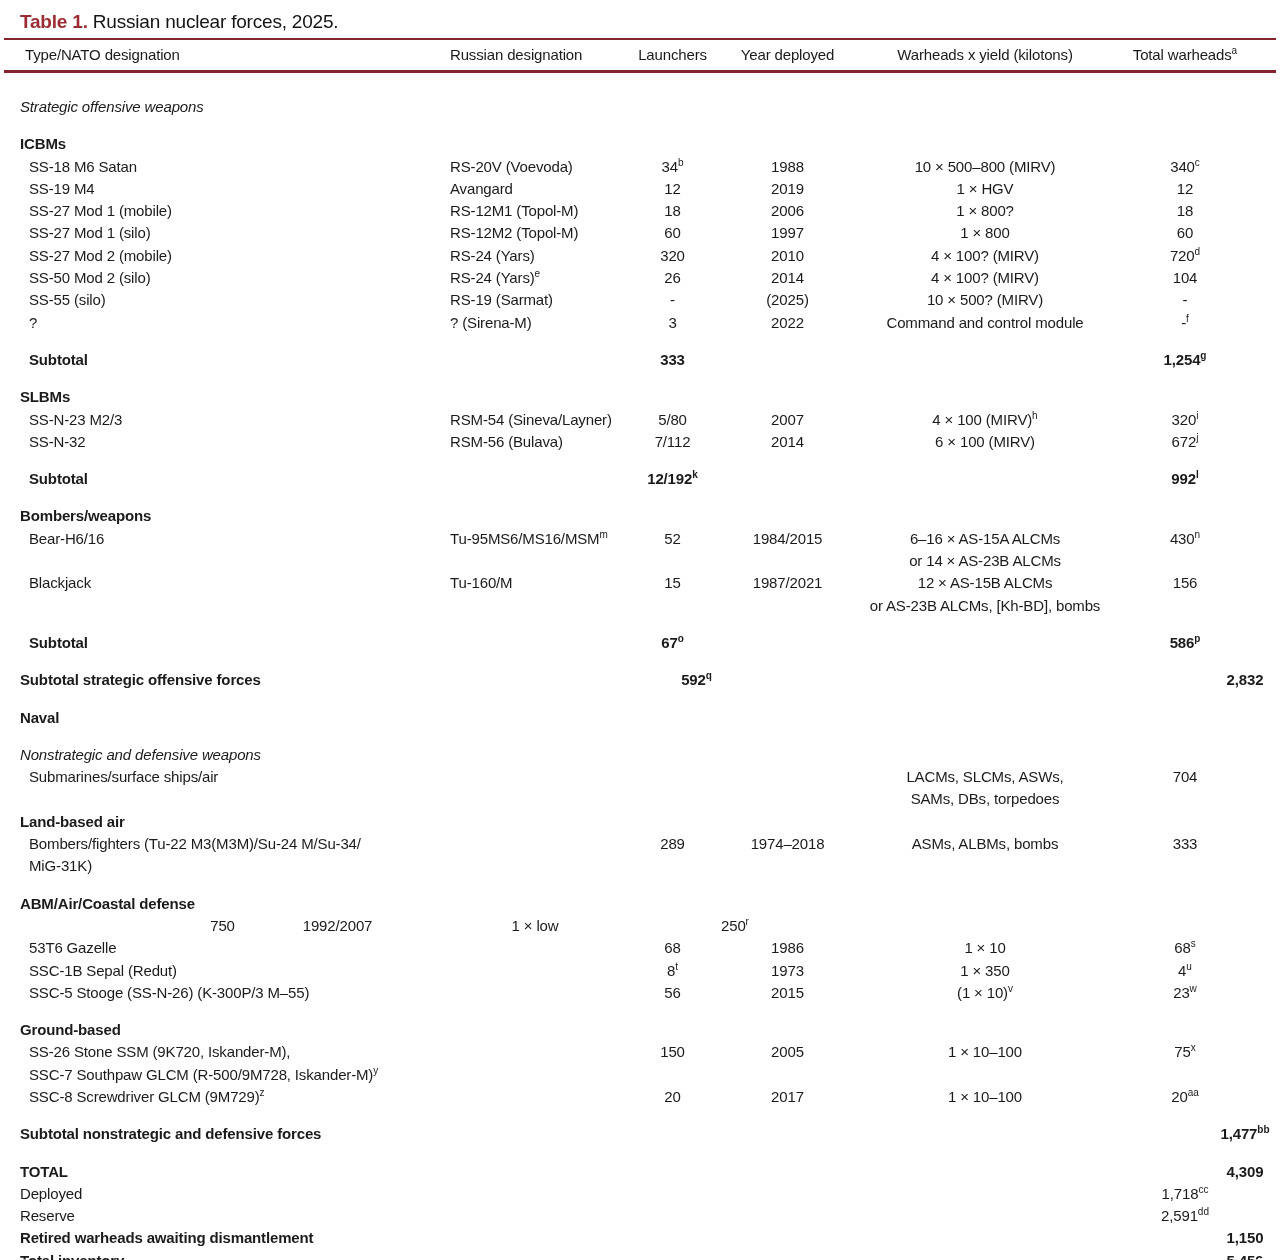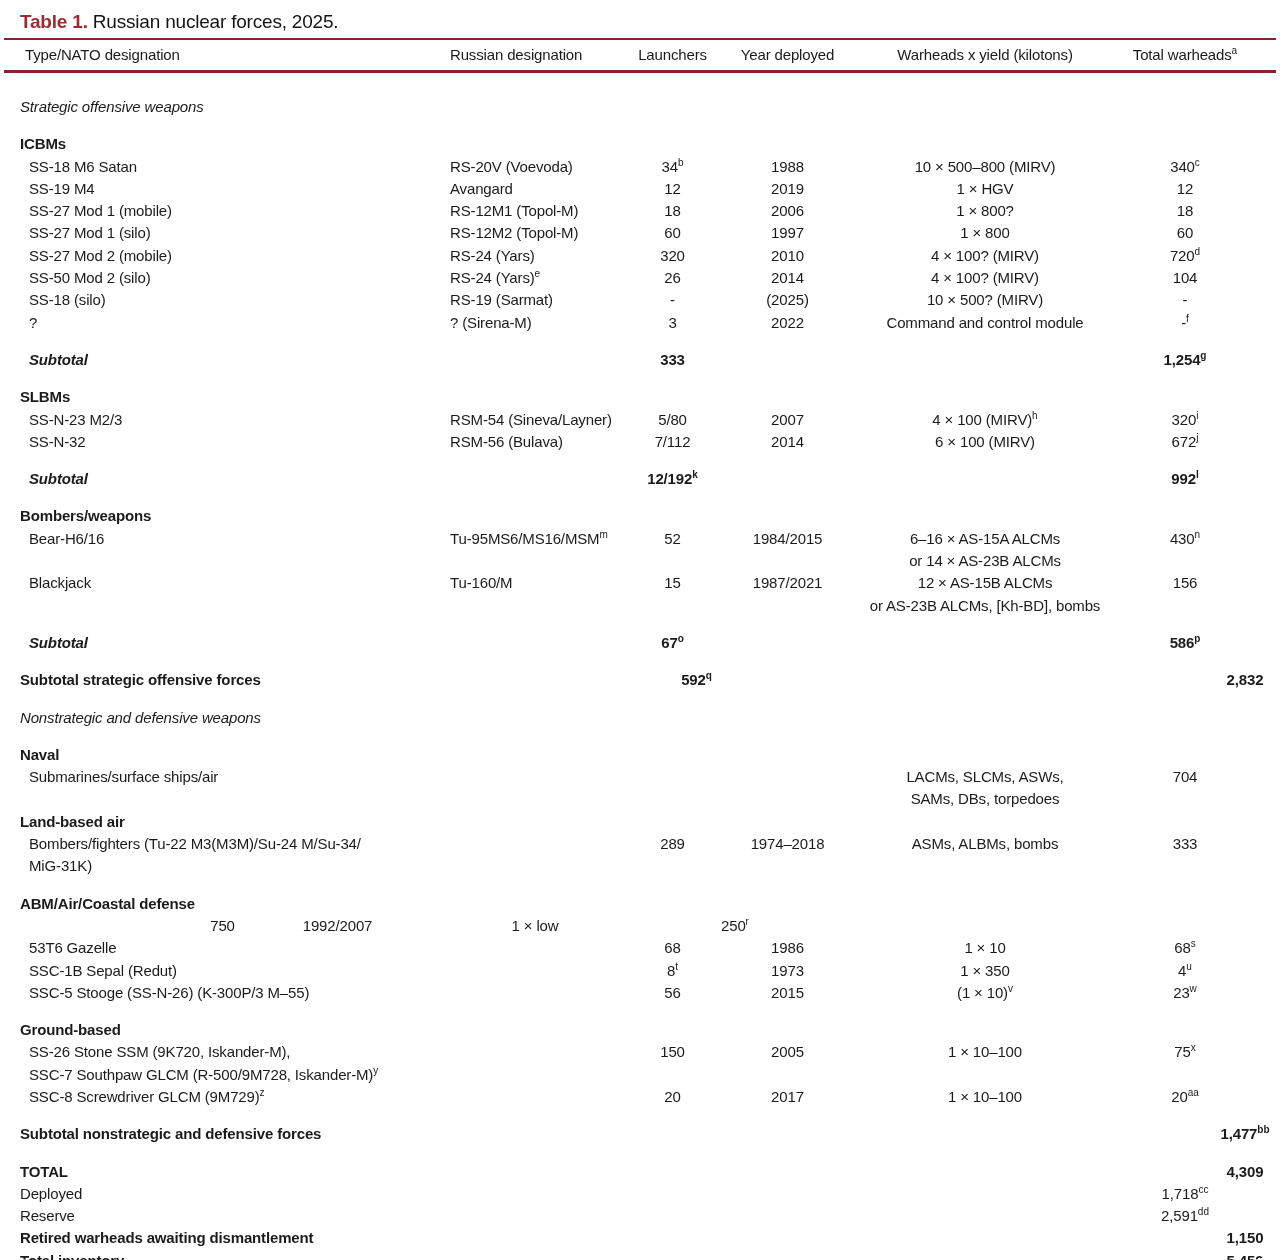--- a/index.html
+++ b/index.html
@@ -30,21 +30,21 @@
   .c5{flex:0 0 260px;text-align:center;}
   .c6{flex:0 0 140px;text-align:center;}
   .thead .c1{padding-left:25px;}
   #tbody{padding-top:23px;}
   .ln{min-height:22.3px;line-height:22.3px;white-space:nowrap;}
   .gap{margin-top:15px;}
   .kind-section .c1{font-style:italic;}
   .kind-group .c1{font-weight:700;}
   .kind-item .c1{padding-left:29px;}
   .kind-subtotal{font-weight:700;}
-  .kind-subtotal .c1{padding-left:29px;font-style:italic;}
+  .kind-subtotal .c1{padding-left:29px;}
   .kind-grand{font-weight:700;gap:12px;}
   sup{font-size:10px;line-height:0;vertical-align:super;letter-spacing:0;}
 </style>
 </head>
 <body>
 
 <div class="page">
   <div class="title">
     <span class="tlabel">Table 1.</span>
     <span> </span>
@@ -218,21 +218,21 @@
         </div>
         <div class="c c5">
           <div class="ln">4 × 100? (MIRV)</div>
         </div>
         <div class="c c6">
           <div class="ln">104</div>
         </div>
       </div>
       <div class="row kind-item">
         <div class="c c1">
-          <div class="ln">SS-18 (silo)</div>
+          <div class="ln">SS-55 (silo)</div>
         </div>
         <div class="c c2">
           <div class="ln">RS-19 (Sarmat)</div>
         </div>
         <div class="c c3">
           <div class="ln">-</div>
         </div>
         <div class="c c4">
           <div class="ln">(2025)</div>
         </div>
@@ -458,43 +458,43 @@
         <div class="c c4">
           <div class="ln"></div>
         </div>
         <div class="c c5">
           <div class="ln"></div>
         </div>
         <div class="c c6">
           <div class="ln">2,832</div>
         </div>
       </div>
+      <div class="row kind-group gap">
+        <div class="c c1">
+          <div class="ln">Naval</div>
+        </div>
+        <div class="c c2">
+          <div class="ln"></div>
+        </div>
+        <div class="c c3">
+          <div class="ln"></div>
+        </div>
+        <div class="c c4">
+          <div class="ln"></div>
+        </div>
+        <div class="c c5">
+          <div class="ln"></div>
+        </div>
+        <div class="c c6">
+          <div class="ln"></div>
+        </div>
+      </div>
       <div class="row kind-section gap">
         <div class="c c1">
           <div class="ln">Nonstrategic and defensive weapons</div>
-        </div>
-        <div class="c c2">
-          <div class="ln"></div>
-        </div>
-        <div class="c c3">
-          <div class="ln"></div>
-        </div>
-        <div class="c c4">
-          <div class="ln"></div>
-        </div>
-        <div class="c c5">
-          <div class="ln"></div>
-        </div>
-        <div class="c c6">
-          <div class="ln"></div>
-        </div>
-      </div>
-      <div class="row kind-group gap">
-        <div class="c c1">
-          <div class="ln">Naval</div>
         </div>
         <div class="c c2">
           <div class="ln"></div>
         </div>
         <div class="c c3">
           <div class="ln"></div>
         </div>
         <div class="c c4">
           <div class="ln"></div>
         </div>

